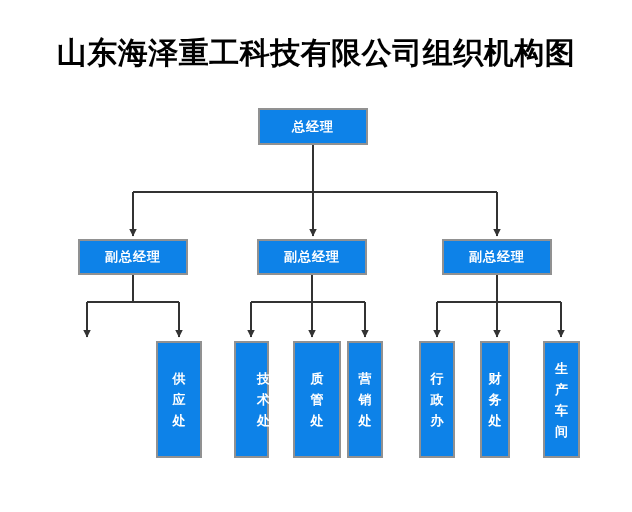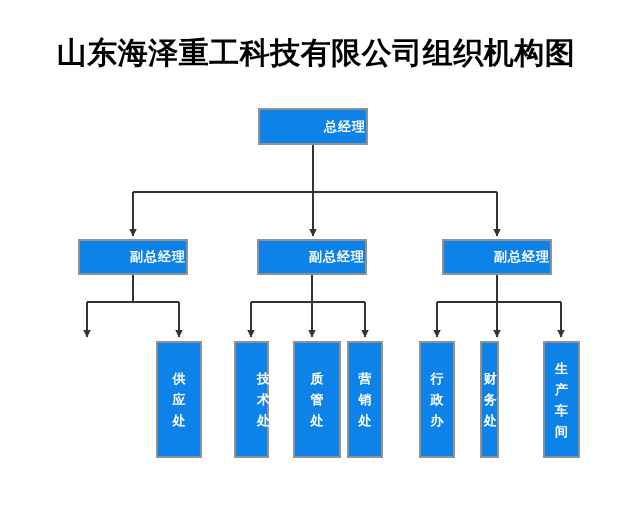--- a/index.html
+++ b/index.html
@@ -27,21 +27,21 @@
     background:#0d82e8;
     border:2px solid #919191;
     color:#ffffff;
     display:flex;
     align-items:center;
     justify-content:center;
     font-weight:bold;
     font-size:13px;
     text-align:center;
   }
-  .node.h{letter-spacing:1px;justify-content:flex-end;}
+  .node.h{letter-spacing:1px;}
   .node.v .vtext{
     width:1.05em;
     word-break:break-all;
     line-height:21px;
     text-align:center;
     letter-spacing:0;
   }
 </style>
 </head>
 <body>
@@ -105,20 +105,20 @@
   </div>
   <div class="node v" style="left:293px;top:341px;width:48px;height:117px;">
     <span class="vtext">质管处</span>
   </div>
   <div class="node v" style="left:347px;top:341px;width:36px;height:117px;">
     <span class="vtext">营销处</span>
   </div>
   <div class="node v" style="left:419px;top:341px;width:36px;height:117px;">
     <span class="vtext">行政办</span>
   </div>
-  <div class="node v" style="left:480px;top:341px;width:19px;height:117px;justify-content:flex-end;">
+  <div class="node v" style="left:480px;top:341px;width:30px;height:117px;">
     <span class="vtext">财务处</span>
   </div>
   <div class="node v" style="left:543px;top:341px;width:37px;height:117px;">
     <span class="vtext">生产车间</span>
   </div>
 
 </div>
 
 </body></html>

